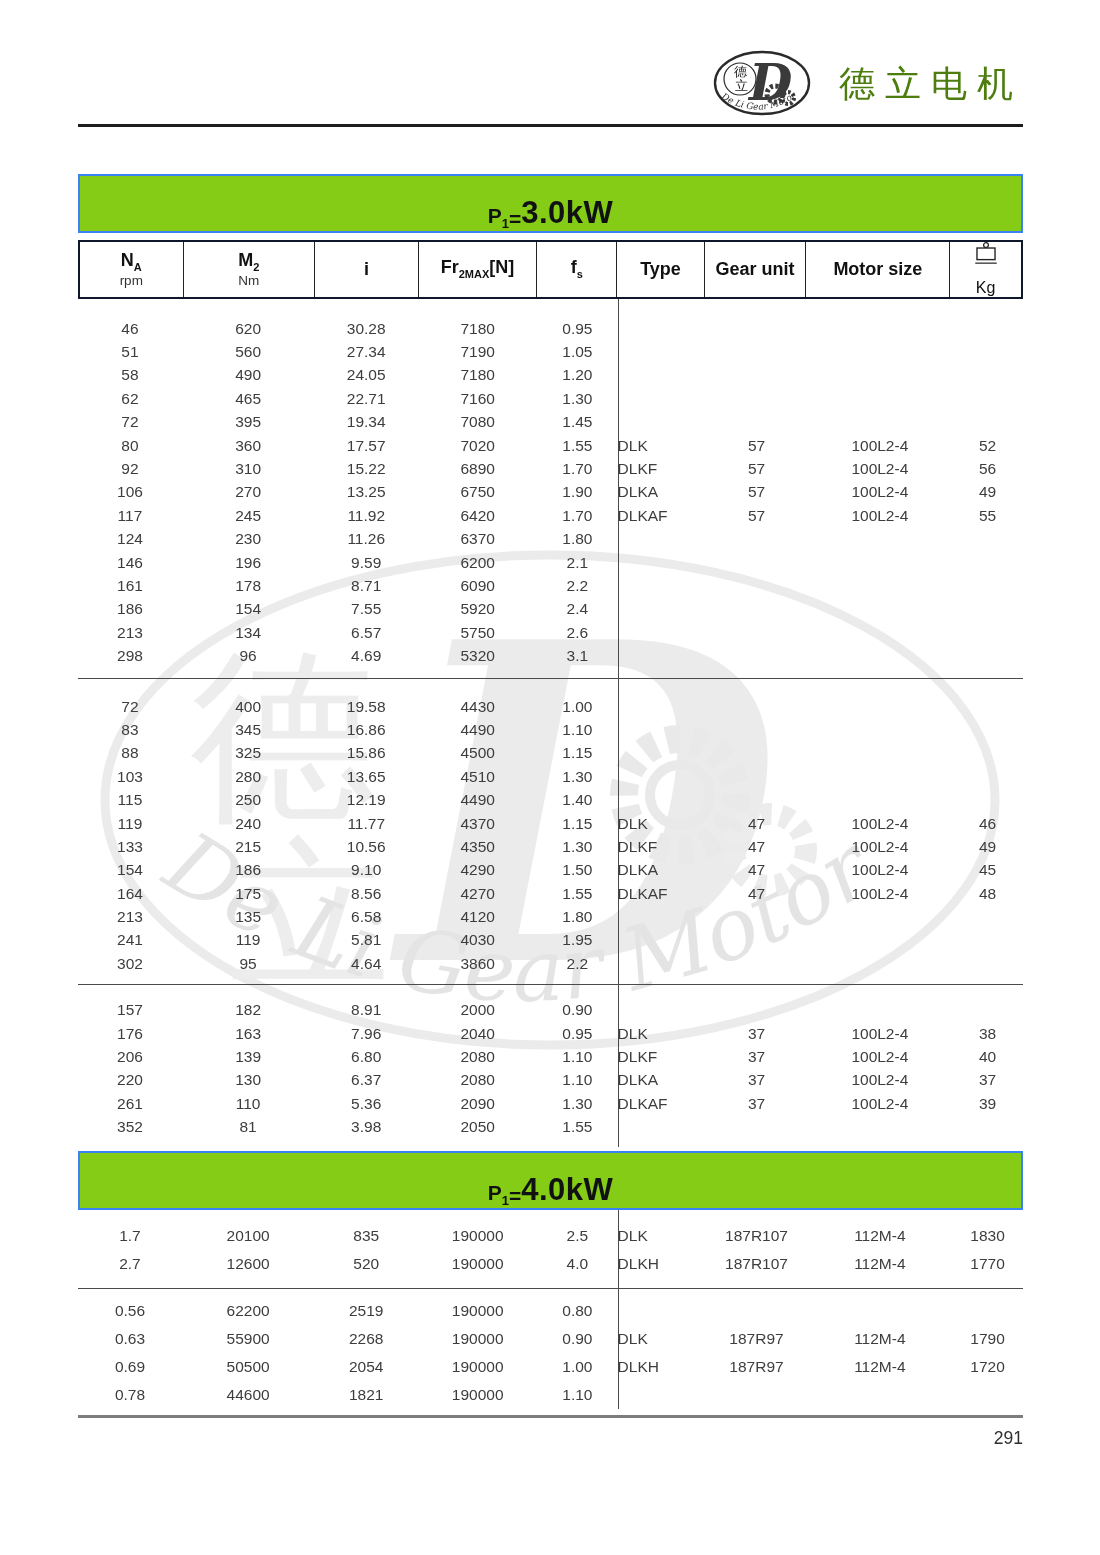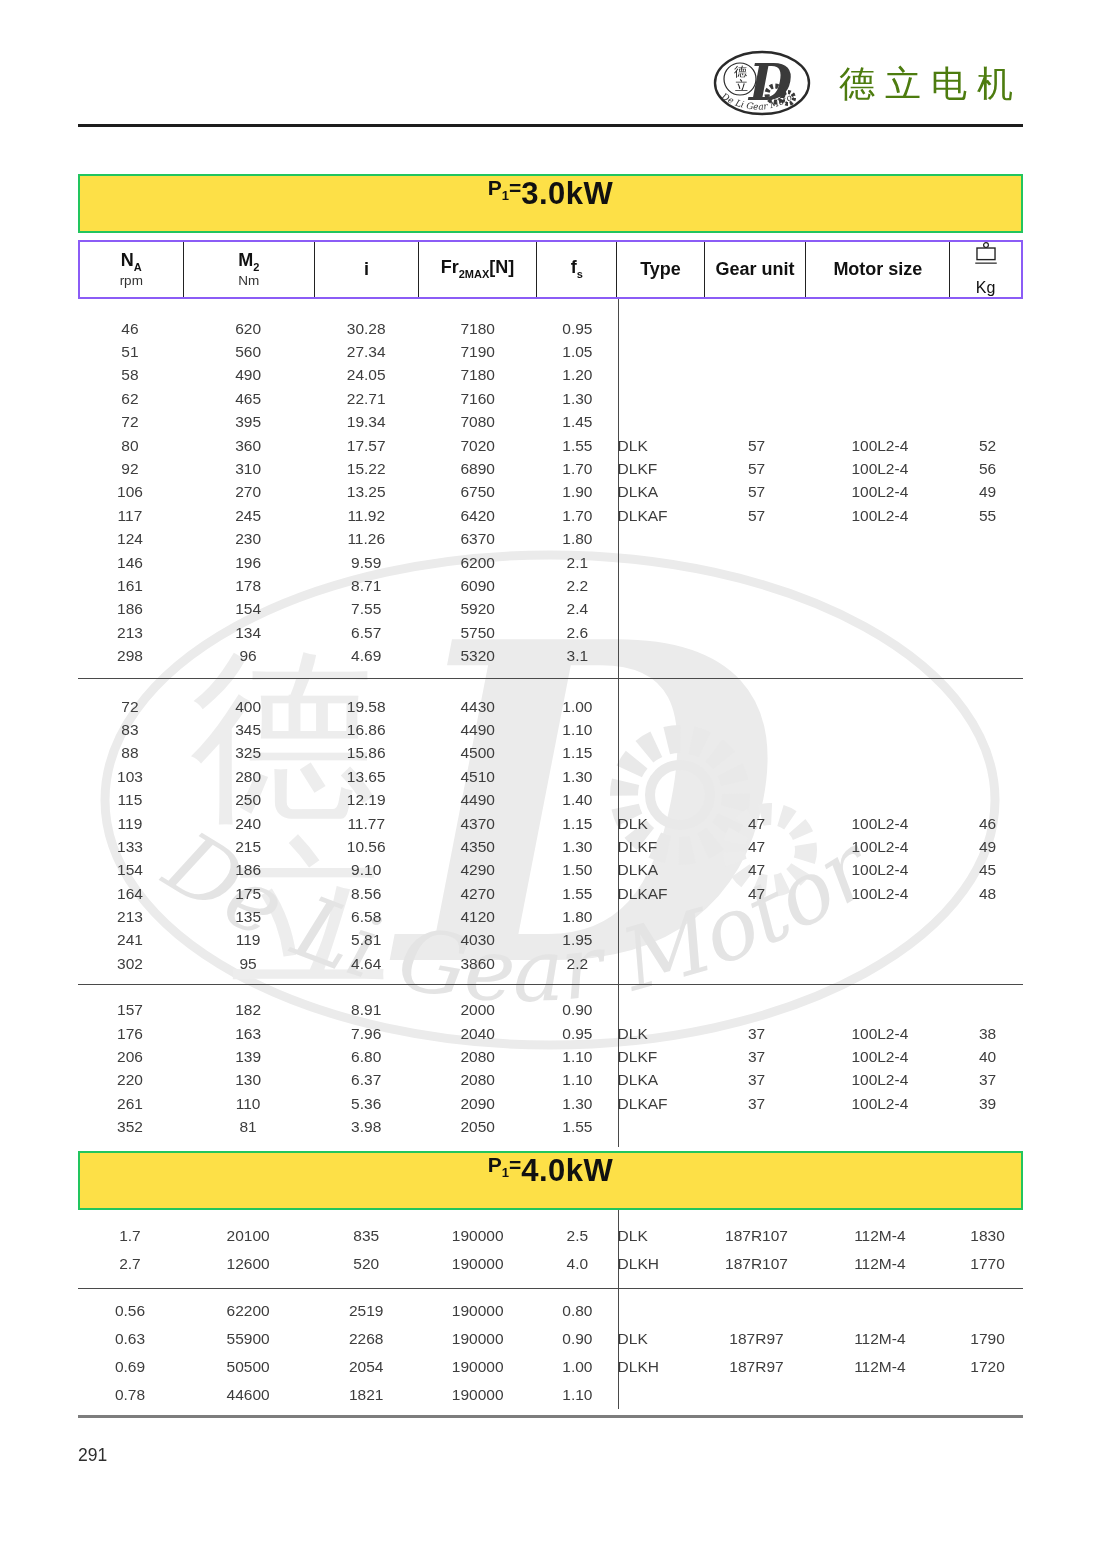--- a/index.html
+++ b/index.html
@@ -10,29 +10,29 @@
   
   .watermark{position:absolute;left:70px;top:540px;width:960px;height:560px;z-index:0;pointer-events:none;}
 
   
   .brand{display:flex;justify-content:flex-end;align-items:center;gap:26px;padding-top:48px;height:72px;}
   .brand-name{font-family:"DejaVu Serif", serif;font-weight:normal;font-size:36px;color:#4d7c0f;
               letter-spacing:10px;line-height:1;}
   .top-rule{height:3px;background:#1d1d1d;margin-top:4px;}
 
   
-  .title-box{height:55px;border:2px solid #22c55e;display:flex;align-items:flex-start;justify-content:center;
-             margin-top:47px;background:#fde047;}
+  .title-box{height:55px;border:2px solid #3b82f6;display:flex;align-items:flex-end;justify-content:center;
+             margin-top:47px;background:#84cc16;}
   .data-area + .title-box{margin-top:4px;}
   .tp{font-size:21px;font-weight:bold;color:#111;}
   .tp sub{font-size:13px;font-weight:bold;}
   .tv{font-size:31px;font-weight:800;color:#111;letter-spacing:.5px;}
 
   
-  .head-row{height:55px;border:2px solid #8b5cf6;margin-top:7px;display:flex;background:#fff;}
+  .head-row{height:55px;border:2px solid #0f172a;margin-top:7px;display:flex;background:#fff;}
   .hcell{display:flex;flex-direction:column;align-items:center;justify-content:center;
          border-right:1.6px solid #222;box-sizing:border-box;}
   .hcell:last-child{border-right:none;}
   .hl1{font-size:18px;font-weight:bold;color:#111;line-height:1.05;}
   .hl1 sub{font-size:11px;font-weight:bold;}
   .hunit{font-size:13.5px;color:#333;line-height:1.1;margin-top:1px;}
   .h8 .hl1{font-weight:normal;font-size:16px;margin-top:15px;}
 
   
   .h0,.c0{width:11%;}  .h1,.c1{width:14%;}  .h2,.c2{width:11%;}
@@ -48,21 +48,21 @@
   .s1 .row{height:23.4px;}
   .s2 .row{height:28px;}
   .cell{display:flex;align-items:center;justify-content:center;font-size:15.5px;color:#3d3d3d;
         white-space:nowrap;}
   .models{position:absolute;left:57.1%;width:42.9%;}
   .m0{width:21.7%;justify-content:flex-start;box-sizing:border-box;}
   .m1{width:25.2%;} .m2x{width:35.7%;} .m3{width:17.5%;}
 
   
   .footer-rule{height:3px;background:#7d7d7d;margin-top:6px;}
-  .page-number{text-align:left;font-size:17.5px;color:#2e2e2e;margin-top:27px;}
+  .page-number{text-align:right;font-size:17.5px;color:#2e2e2e;margin-top:10px;}
 </style>
 </head>
 <body>
 
 <div class="page">
 
   <div class="watermark">
     <svg width="960" height="560" viewBox="0 0 960 560">
       <ellipse cx="480" cy="260" rx="445" ry="245" fill="none" stroke="#ebebeb" stroke-width="9"></ellipse>
       <text x="120" y="260" font-size="185" fill="#ededed" font-family="DejaVu Sans, sans-serif">德</text>

